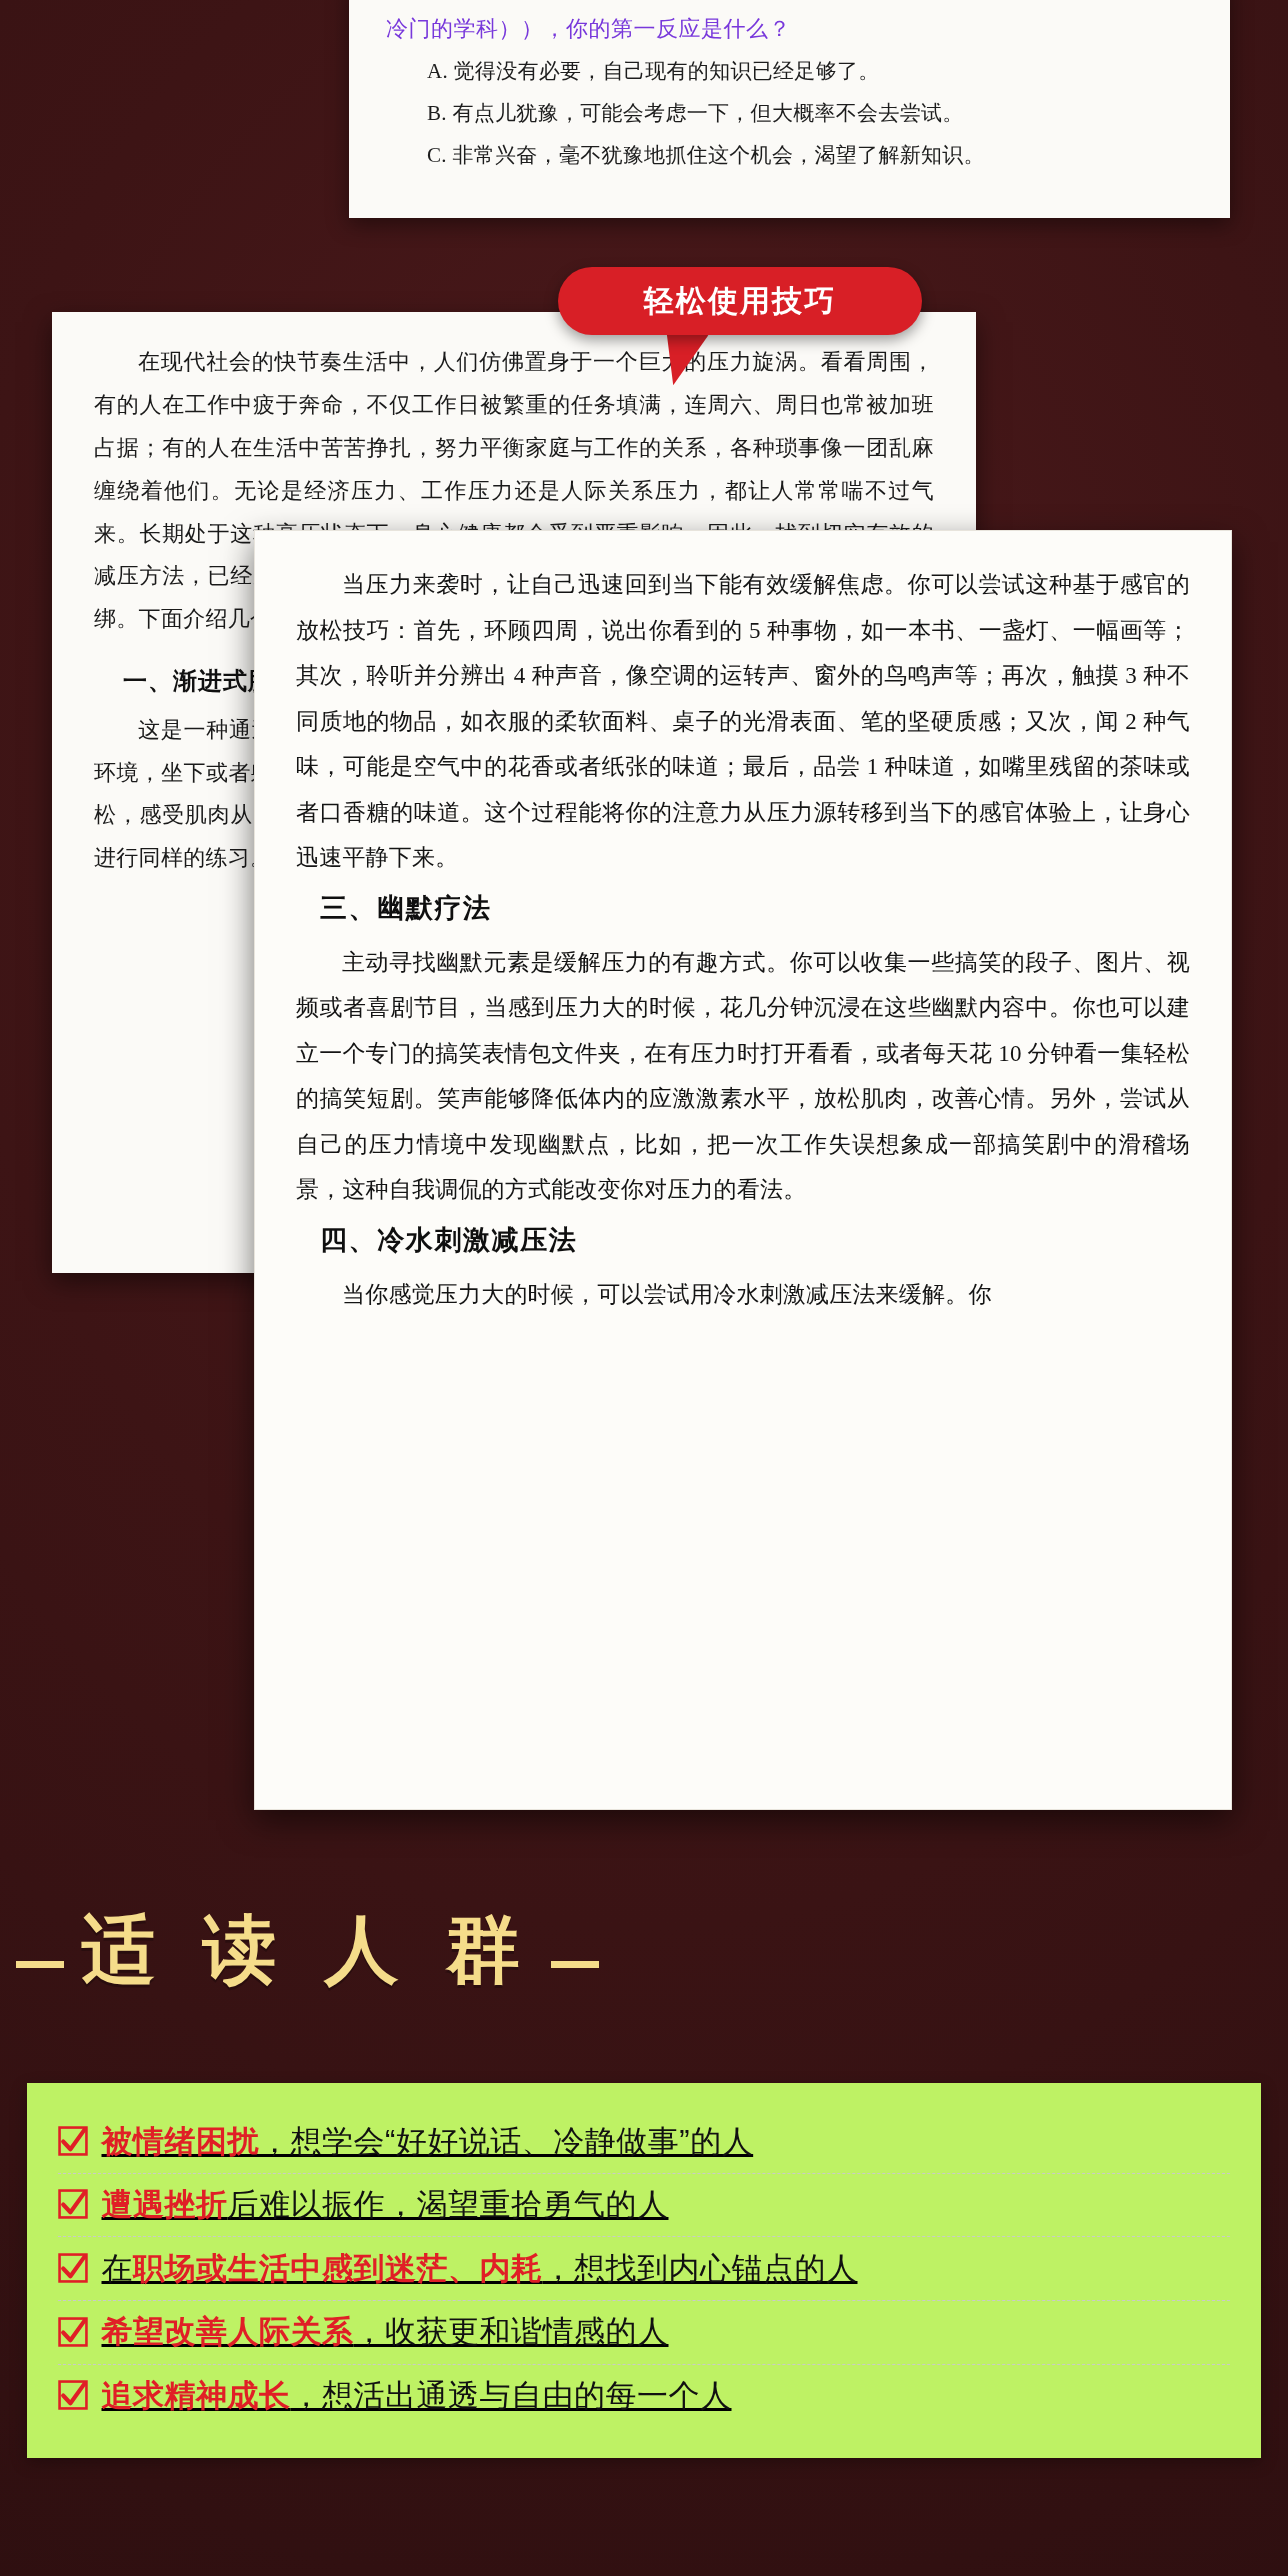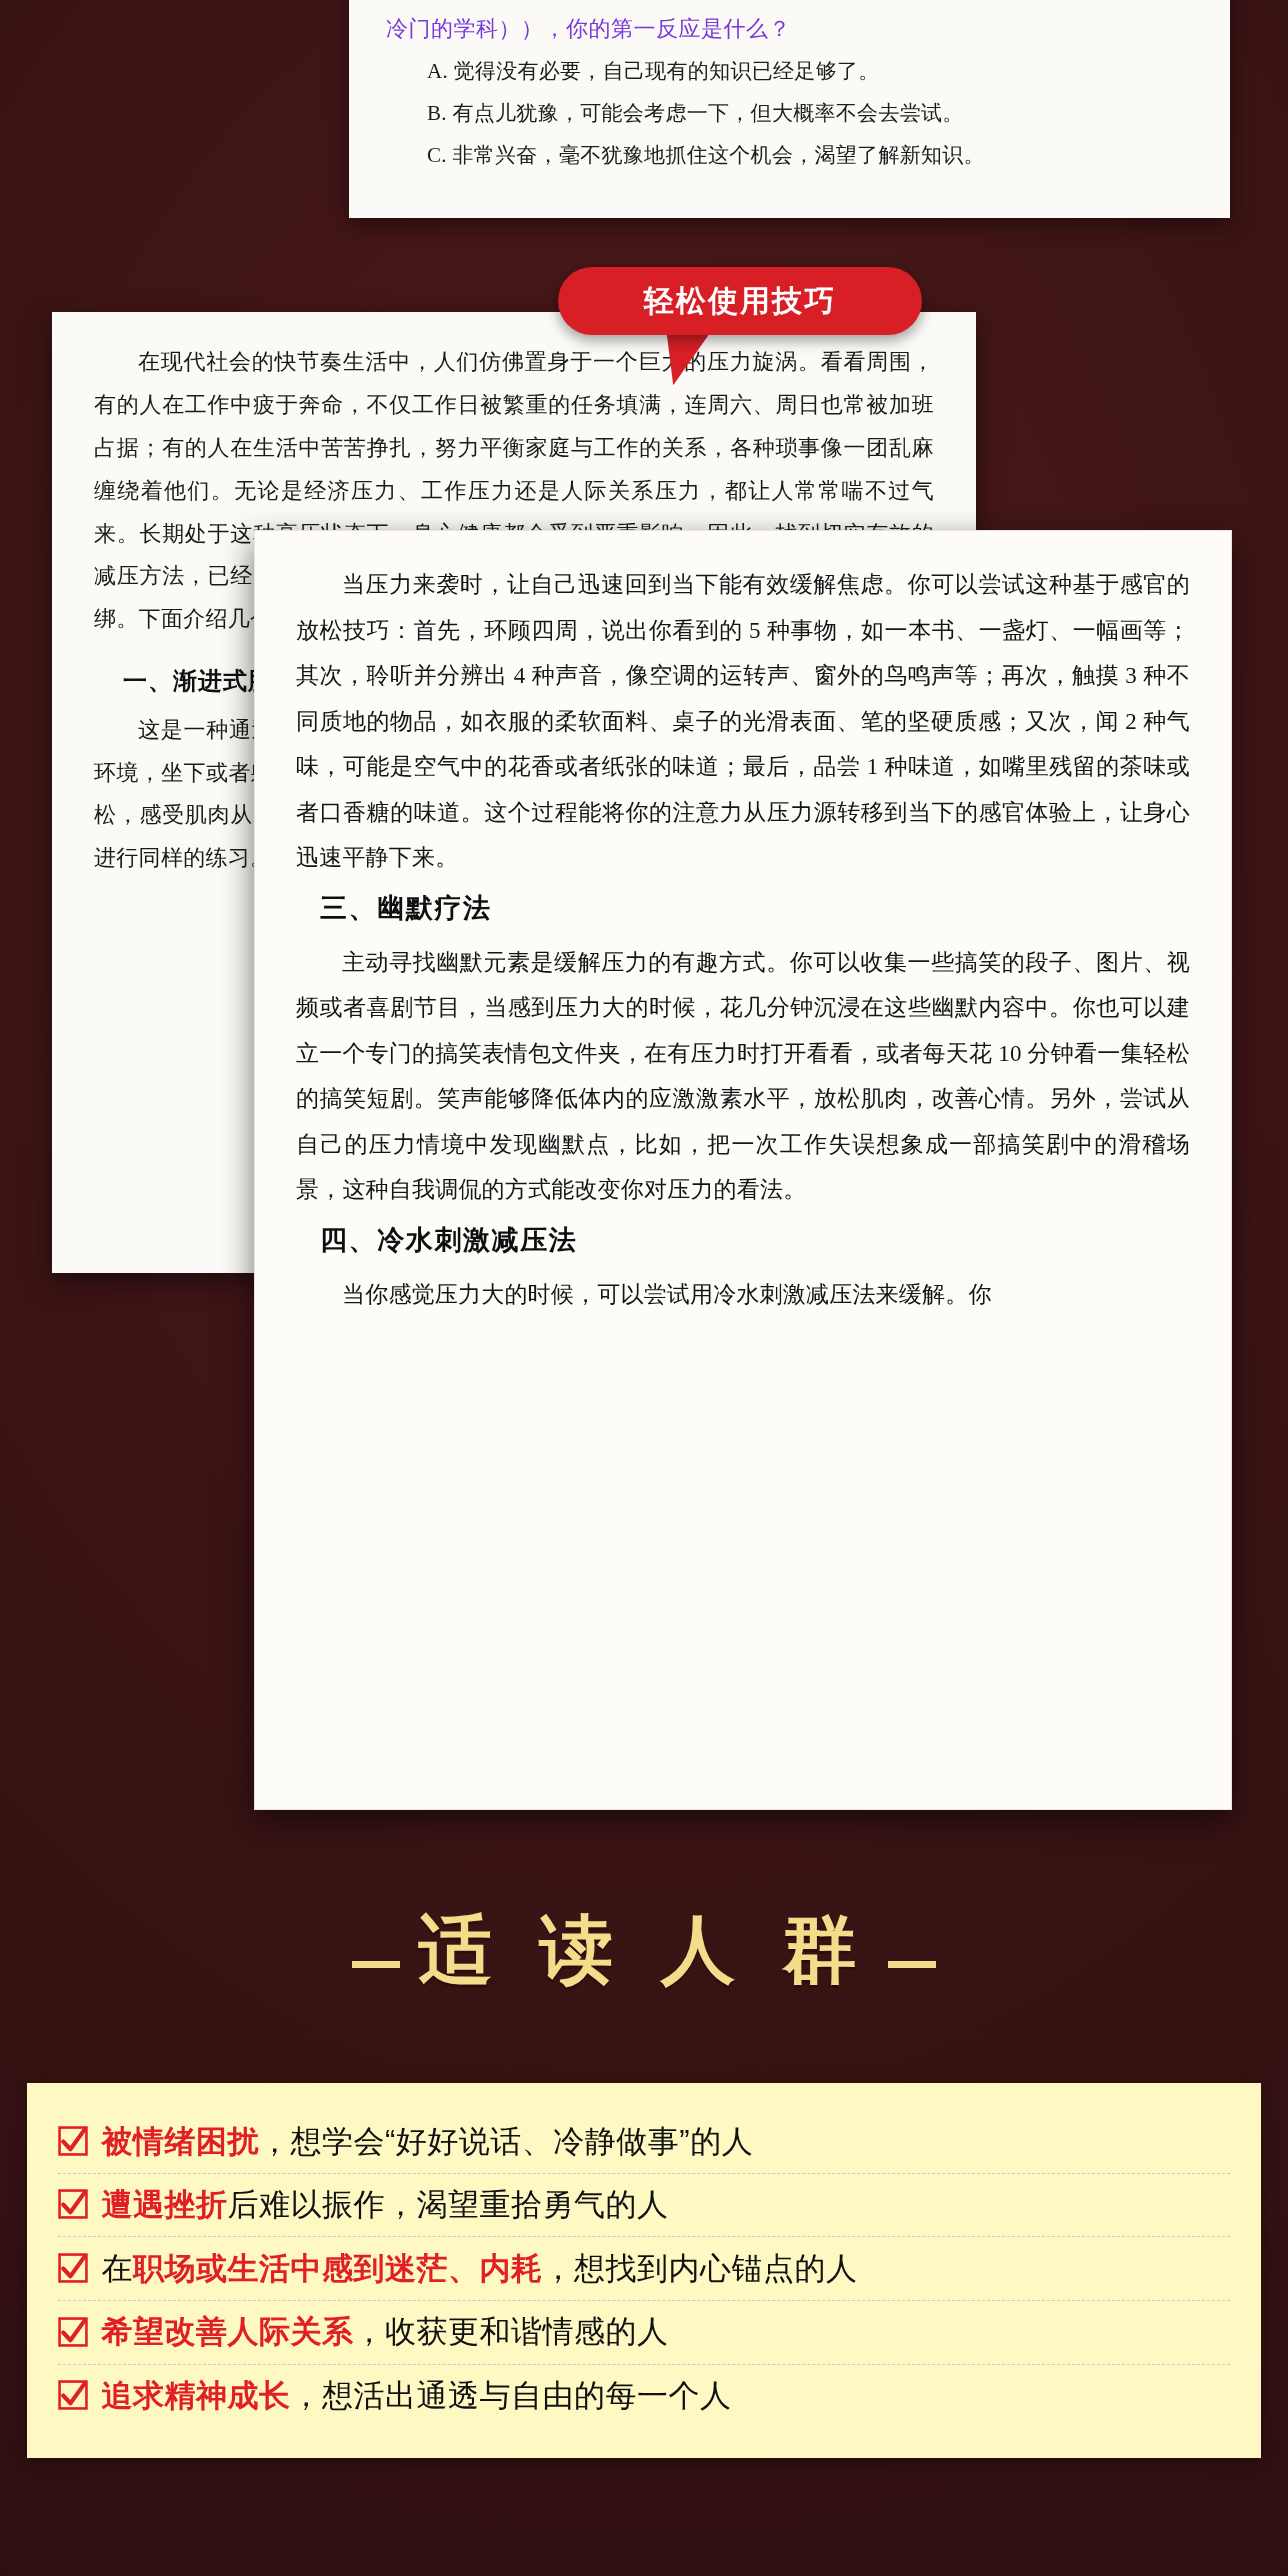--- a/index.html
+++ b/index.html
@@ -156,21 +156,20 @@
     transform: rotate(14deg);
     transform-origin: top center;
   }
 
   
   .sec-title {
     position: absolute;
     left: 0;
     top: 1901px;
     width: 1288px;
-    text-align: center;
   }
   .sec-title .txt {
     display: inline-block;
     font-family: "Liberation Sans", sans-serif;
     font-weight: bold;
     font-size: 74px;
     color: #f5dc8a;
     letter-spacing: 13.5px;
     text-shadow: 0 3.1px 0 rgba(0,0,0,0.25);
   }
@@ -184,24 +183,25 @@
     position: relative;
     top: -8.3px;
   }
 
   
   .aud {
     position: absolute;
     left: 27px;
     top: 2083px;
     width: 1234px;
-    background: #fef9c3;
+    background: #bef264;
     padding: 27px 31px 31px 31px;
     box-sizing: border-box;
     box-shadow: 0 5.2px 15.6px rgba(0,0,0,0.3);
+    text-decoration: underline;
   }
   .aud-row {
     display: flex;
     align-items: flex-start;
     padding: 12.5px 0 11.4px 0;
     border-bottom: 1.6px dashed #c9c9c9;
   }
   .aud-row:last-child { border-bottom: none; }
   .chk {
     flex: 0 0 auto;

